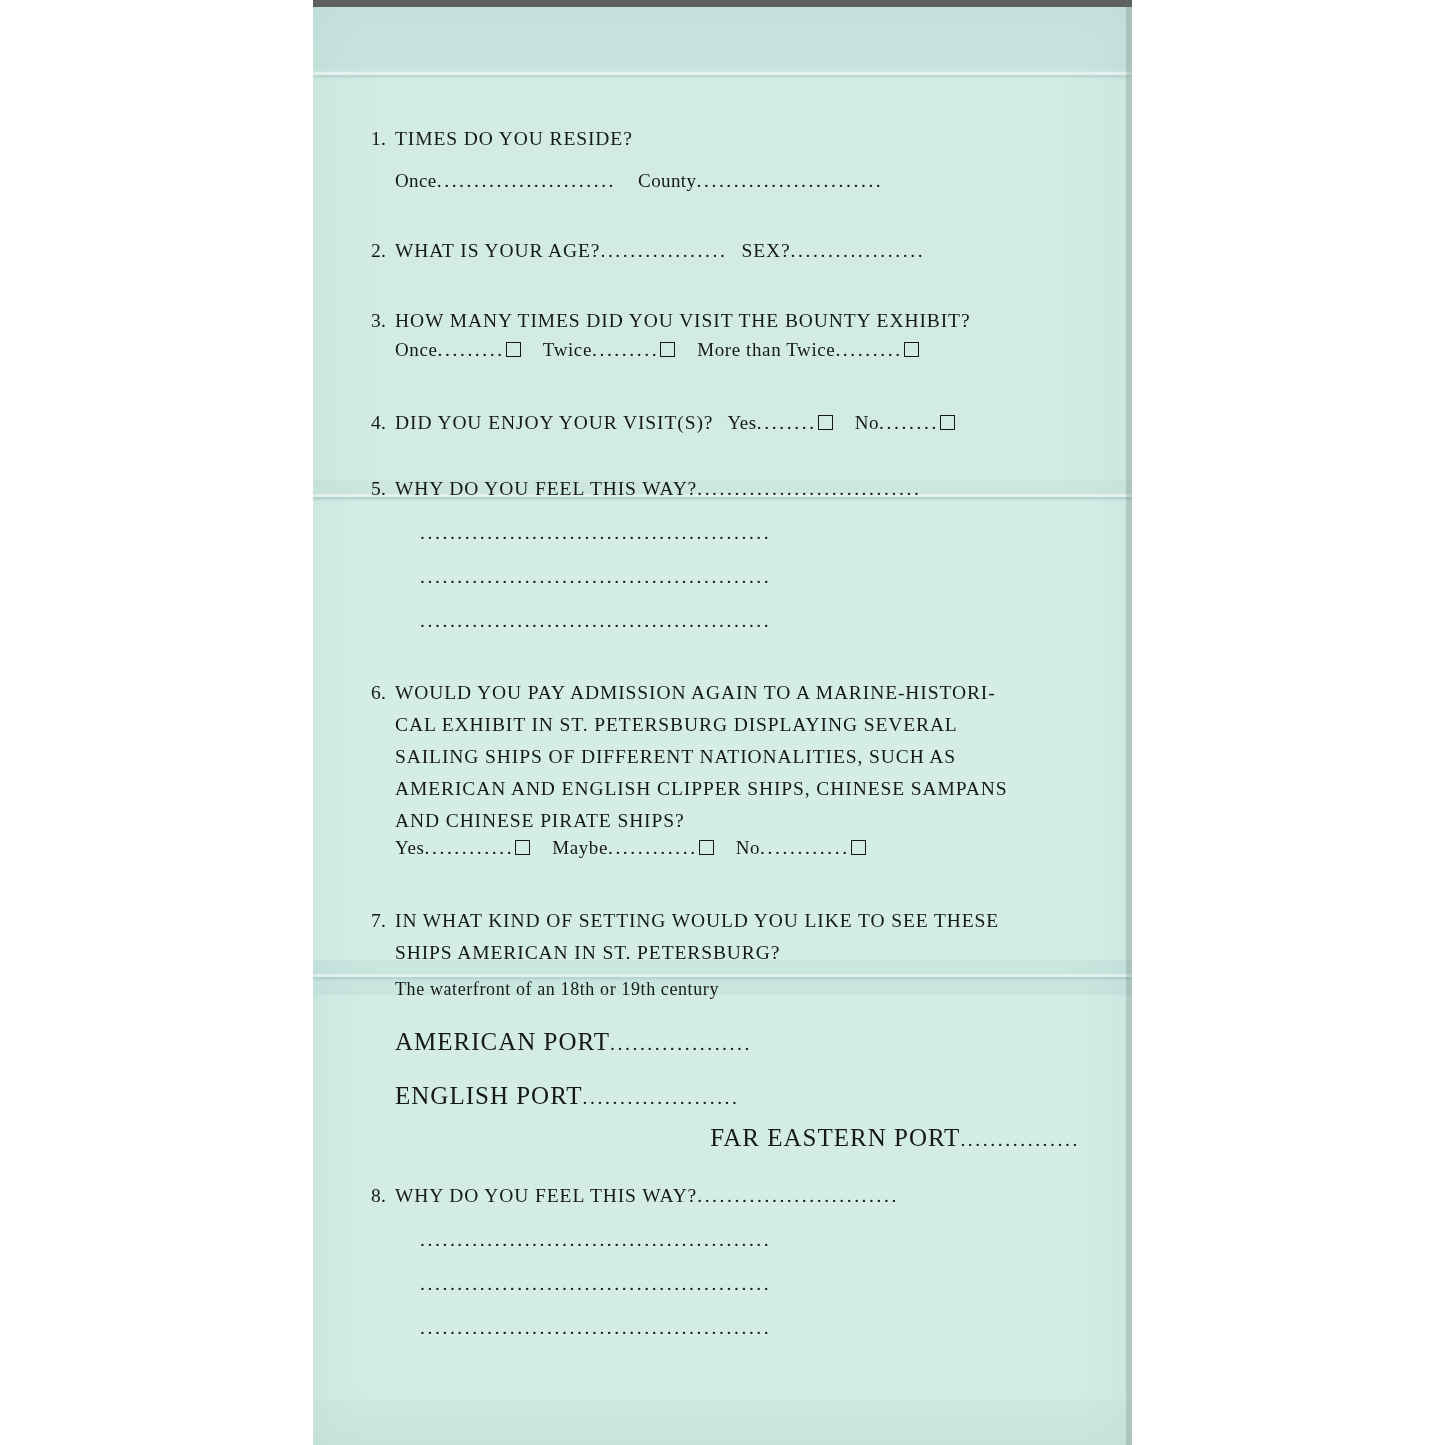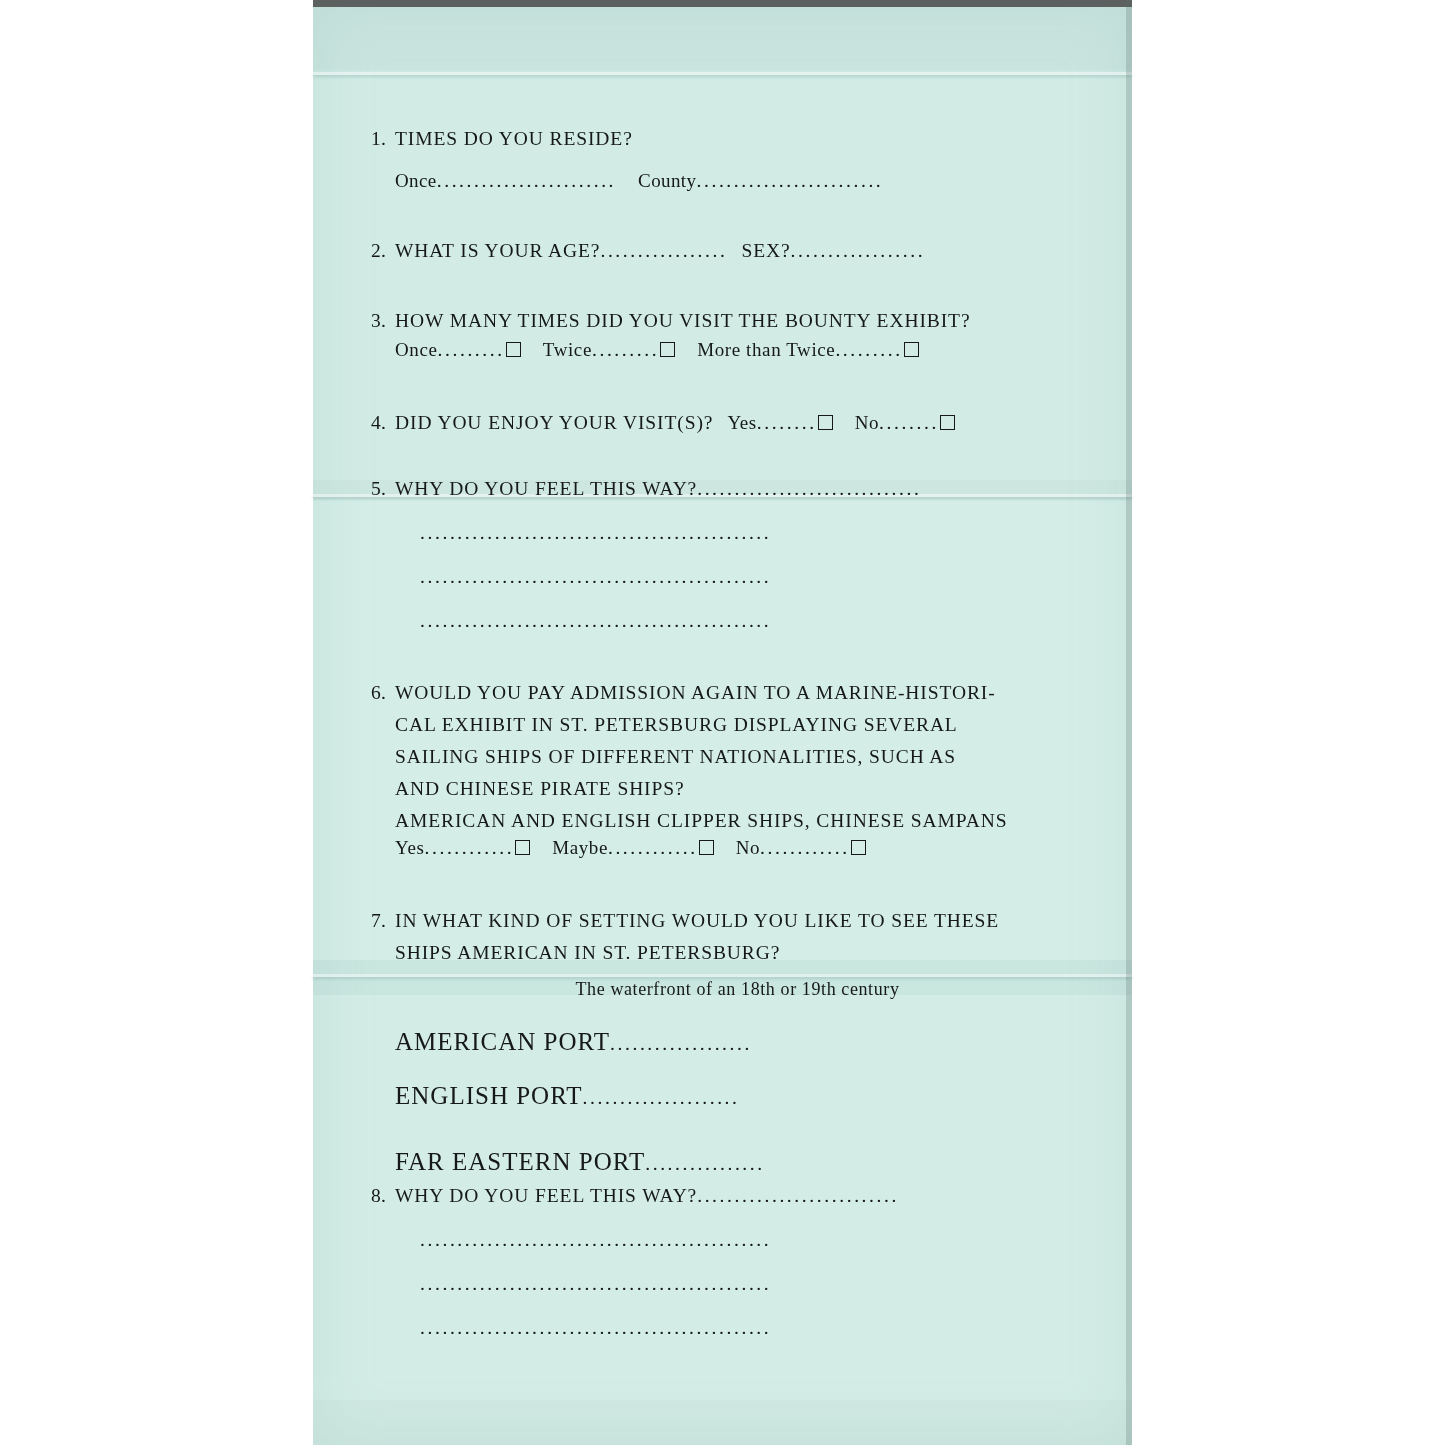--- a/index.html
+++ b/index.html
@@ -108,21 +108,20 @@
     padding-left: 35px;
     font-size: 19px;
     letter-spacing: 0.4px;
     white-space: nowrap;
   }
   .sub-sm {
     padding-left: 35px;
     font-size: 18px;
     letter-spacing: 0.6px;
     white-space: nowrap;
-    text-align: center;
   }
   .dotline {
     padding-left: 60px;
     font-size: 19.5px;
     letter-spacing: 2.6px;
     white-space: nowrap;
   }
   .box {
     display: inline-block;
     width: 13px;
@@ -198,22 +197,22 @@
       <div class="dotline" style="margin-top:22px;">...............................................</div>
     </div>
 
     <div class="q" style="top:677px;">
       <div class="qnum-line">
         <span class="qnum">6.</span>
         <span class="qtext justified">
           <span>WOULD YOU PAY ADMISSION AGAIN TO A MARINE-HISTORI-</span>
           <span>CAL EXHIBIT IN ST. PETERSBURG DISPLAYING SEVERAL</span>
           <span>SAILING SHIPS OF DIFFERENT NATIONALITIES, SUCH AS</span>
+          <span>AMERICAN AND ENGLISH CLIPPER SHIPS, CHINESE SAMPANS</span>
           <span>AND CHINESE PIRATE SHIPS?</span>
-          <span>AMERICAN AND ENGLISH CLIPPER SHIPS, CHINESE SAMPANS</span>
         </span>
       </div>
       <div class="sub" style="">
         <span class="inline-label">Yes</span><span class="dots">............</span><span class="box"></span><span class="gap"></span><span class="inline-label">Maybe</span><span class="dots">............</span><span class="box"></span><span class="gap"></span><span class="inline-label">No</span><span class="dots">............</span><span class="box"></span>
       </div>
     </div>
 
     <div class="q" style="top:905px;">
       <div class="qnum-line">
         <span class="qnum">7.</span>
@@ -222,21 +221,21 @@
           <span>SHIPS AMERICAN IN ST. PETERSBURG?</span>
         </span>
       </div>
       <div class="sub-sm" style="margin-top:10px;">The waterfront of an 18th or 19th century</div>
       <div class="sub" style="margin-top:28px;">
         <span class="smallcaps-line">AMERICAN PORT</span><span class="dots">...................</span>
       </div>
       <div class="sub" style="margin-top:26px;">
         <span class="smallcaps-line">ENGLISH PORT</span><span class="dots">.....................</span>
       </div>
-      <div class="sub" style="margin-top:38px;">
+      <div class="sub" style="margin-top:14px;text-align:right;">
         <span class="smallcaps-line">FAR EASTERN PORT</span><span class="dots">................</span>
       </div>
     </div>
 
     <div class="q" style="top:1185px;">
       <div class="qnum-line">
         <span class="qnum">8.</span>
         <span class="qtext"><span>WHY DO YOU FEEL THIS WAY?</span><span class="dots">...........................</span></span>
       </div>
       <div class="dotline" style="margin-top:22px;">...............................................</div>

